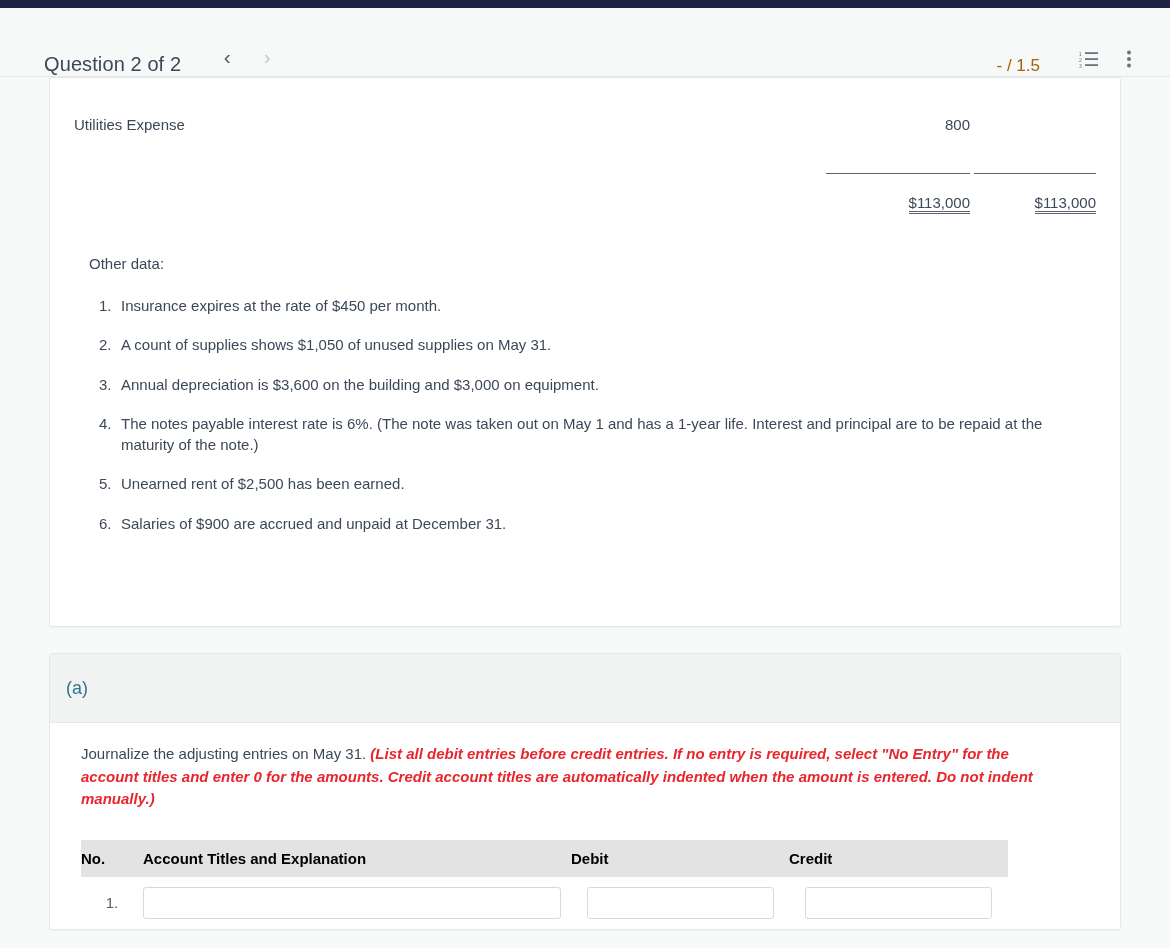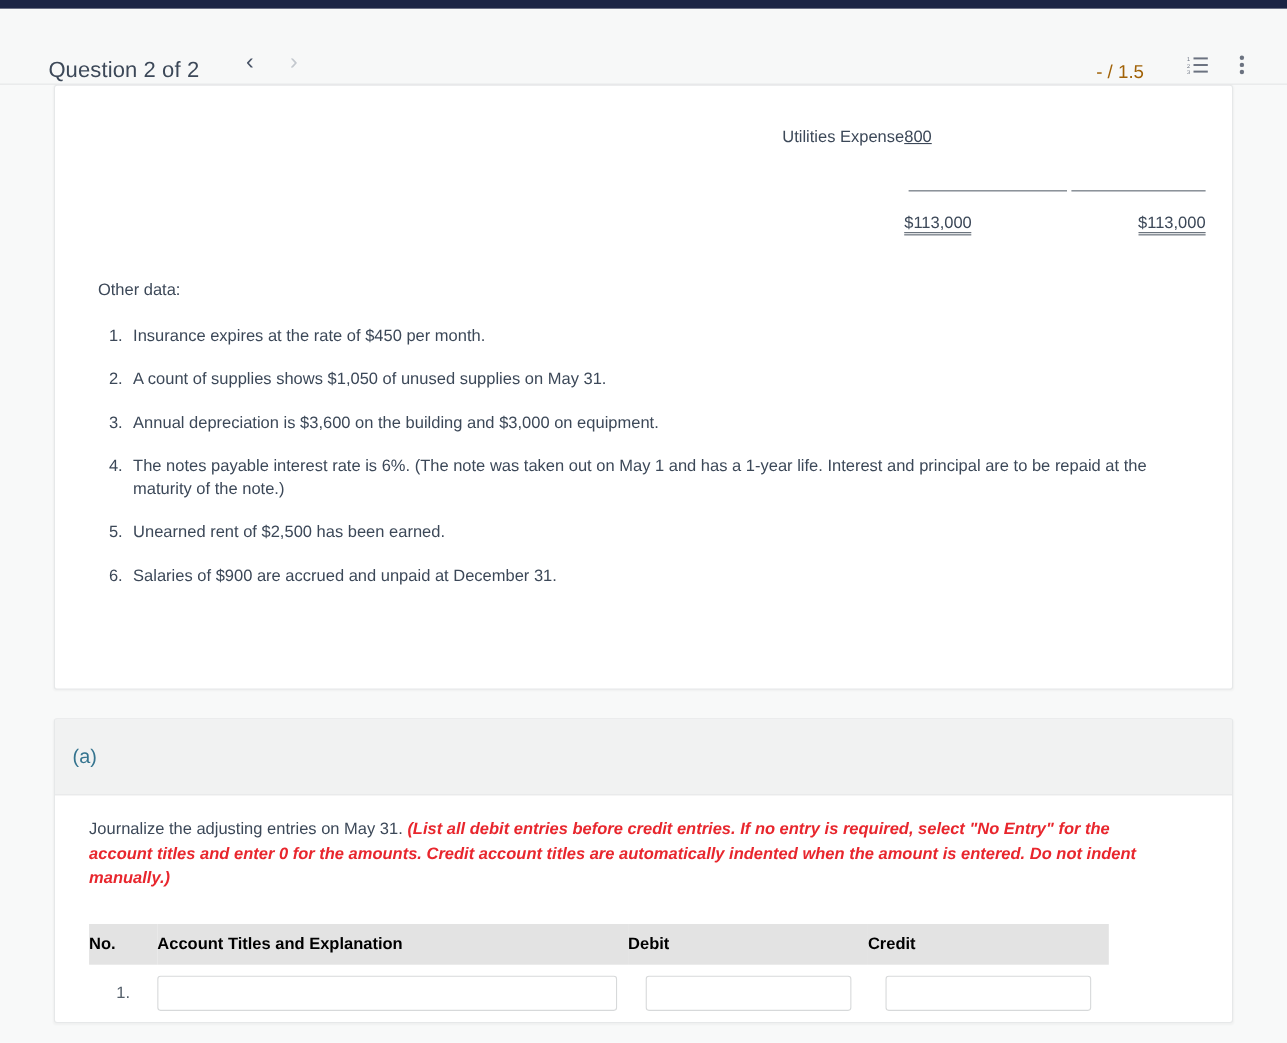--- a/index.html
+++ b/index.html
@@ -111,27 +111,26 @@
   table.tb {
     border-collapse: collapse;
     width: 100%;
     font-size: 15px;
   }
   table.tb td {
     padding: 0;
     vertical-align: bottom;
     height: 41px;
   }
-  td.tb-name { padding-left: 24px; white-space: nowrap; padding-bottom: 6px; text-align: right;}
+  td.tb-name { padding-left: 24px; white-space: nowrap; padding-bottom: 6px;}
   td.tb-debit {
     width: 148px;
-    text-align: left;
+    text-align: right;
     padding-right: 9px;
     padding-bottom: 6px;
-    text-decoration: underline;
   }
   td.tb-credit {
     width: 126px;
     text-align: right;
     padding-right: 7px;
     padding-bottom: 6px;
   }
   td.tb-rest { }
   tr.rule td.tb-debit,
   tr.rule td.tb-credit { height: 14px; padding: 0;}

